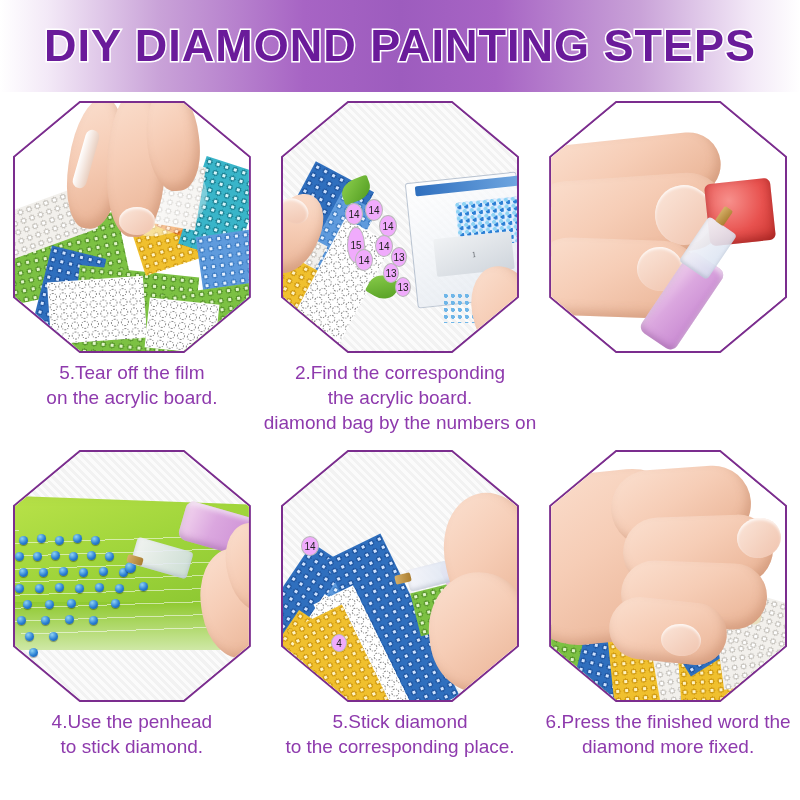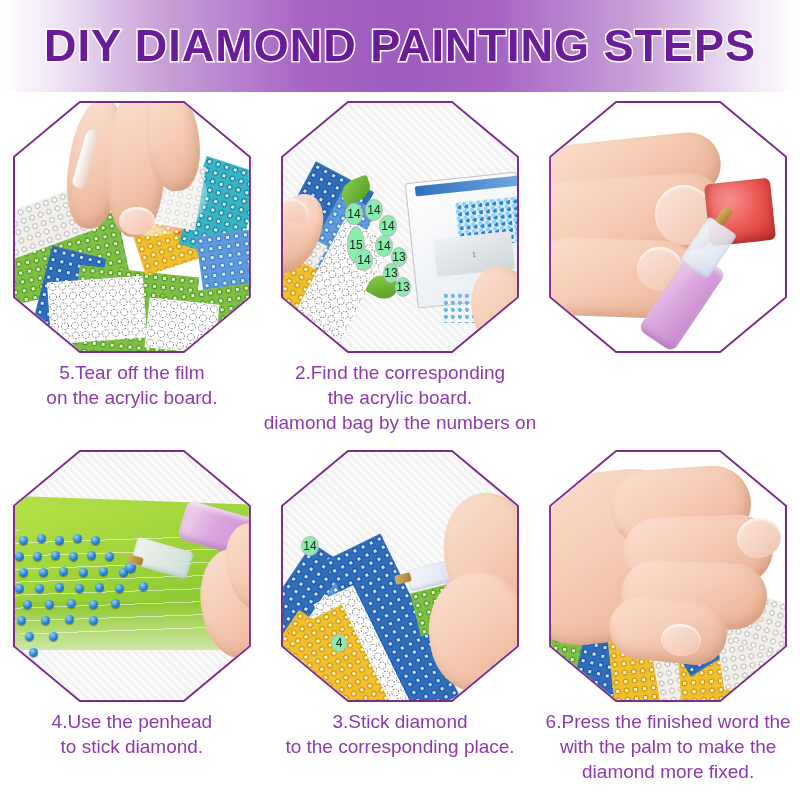--- a/index.html
+++ b/index.html
@@ -197,27 +197,27 @@
     border-radius: 2px;
     font-size: 8px;
     color: #5a5f66;
     display: flex;
     align-items: center;
     justify-content: center;
     font-family: "Liberation Serif", serif;
   }
   .flower-petal {
     position: absolute;
-    background: #86efac;
+    background: #f0abfc;
     border: 1px solid #b9b9b9;
     border-radius: 50%;
     display: flex;
     align-items: center;
     justify-content: center;
-    font-size: 12px;
+    font-size: 10px;
     color: #222;
     font-family: "Liberation Sans", sans-serif;
   }
   .leaf {
     background: linear-gradient(140deg, #8fd14f, #4f9a1f);
     border-radius: 60% 10% 60% 10%;
   }
   .bg-white { background: #ffffff; }
   .bg-fabric {
     background: repeating-linear-gradient(45deg, #fbfbfb 0 3px, #f2f2f2 3px 6px);
@@ -428,21 +428,21 @@
           <div class="sk pen-body" style="left:158px;top:94px;width:86px;height:34px;transform:rotate(-24deg);"></div>
           <div class="sk pen-tip-clear" style="left:124px;top:112px;width:52px;height:22px;transform:rotate(-14deg);"></div>
           <div class="sk pen-metal" style="left:112px;top:122px;width:16px;height:9px;transform:rotate(-14deg);"></div>
 
           <div class="sk finger" style="left:162px;top:40px;width:96px;height:130px;transform:rotate(-14deg);"></div>
           <div class="sk finger" style="left:146px;top:120px;width:104px;height:120px;transform:rotate(-8deg);"></div>
         </div>
       </div>
     </div>
     <div class="caption">
-      <span class="caption-line">3.Stick diamond</span>
+      <span class="caption-line">5.Stick diamond</span>
       <span class="caption-line">to the corresponding place.</span>
     </div>
   </div>
 
   <div class="step-cell">
     <div class="octagon-wrap">
       <div class="octagon-border"></div>
       <div class="octagon">
         <div class="photo">
           <div class="sk bg-white" style="inset:0;"></div>
@@ -462,18 +462,17 @@
           <div class="sk finger" style="left:72px;top:64px;width:150px;height:70px;border-radius:44px;transform:rotate(-2deg);"></div>
           <div class="sk finger" style="left:70px;top:110px;width:146px;height:66px;border-radius:42px;transform:rotate(2deg);"></div>
           <div class="sk finger" style="left:58px;top:148px;width:118px;height:62px;border-radius:40px;transform:rotate(6deg);"></div>
           <div class="sk nail" style="left:186px;top:66px;width:44px;height:40px;transform:rotate(-10deg);"></div>
           <div class="sk nail" style="left:110px;top:172px;width:40px;height:32px;transform:rotate(6deg);"></div>
         </div>
       </div>
     </div>
     <div class="caption">
       <span class="caption-line">6.Press the finished word the</span>
-      <span class="caption-line">with the palm to make the</span>
       <span class="caption-line">diamond more fixed.</span>
     </div>
   </div>
 
 </div>
 
 </body></html>

